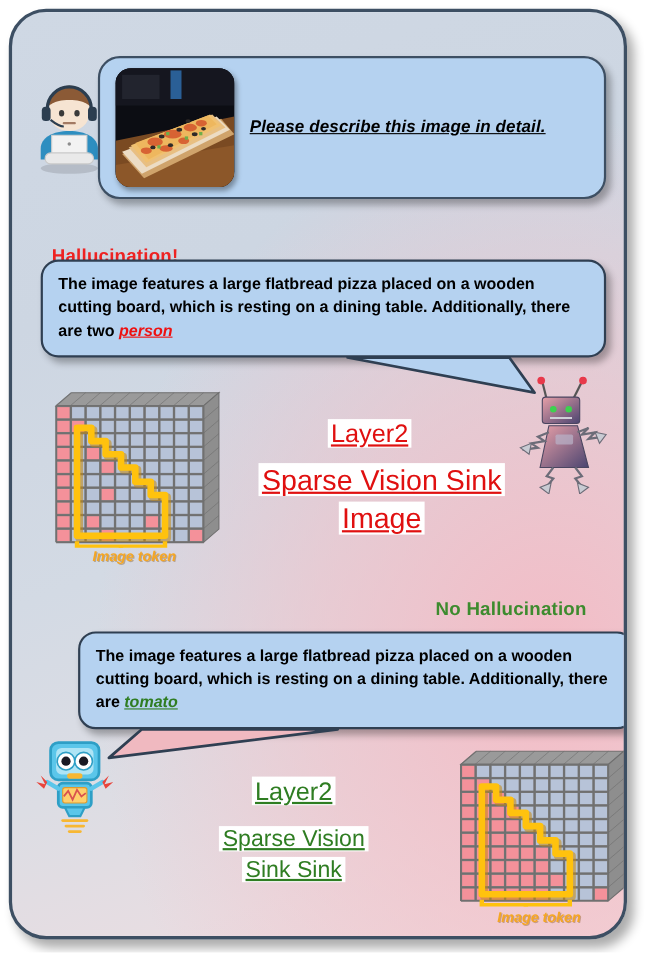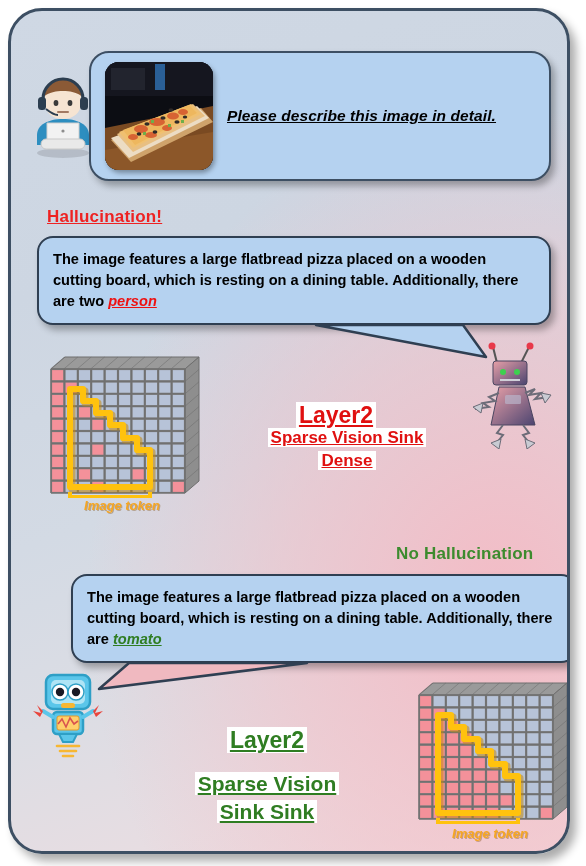--- a/index.html
+++ b/index.html
@@ -35,45 +35,45 @@
     box-shadow:2px 3px 5px rgba(0,0,0,.35);overflow:hidden;position:relative;
     background:#0d0d14;
   }
   .prompt-text{
     font-size:15.5px;font-weight:bold;font-style:italic;color:#000;
     text-decoration:underline;line-height:1.35;letter-spacing:.1px;
   }
 
   
   .cap{position:absolute;font-weight:bold;font-size:17px;letter-spacing:.2px;}
-  .cap-hallu{left:36px;top:196px;color:#ee2222;text-decoration:underline;}
+  .cap-hallu{left:36px;top:212px;color:#ee2222;}
   .cap-nohallu{left:385px;top:533px;color:#3d8b2e;}
 
   
   .answer{
     position:absolute;background:#b5d2f0;border:2.5px solid #2f3f52;border-radius:16px;
     box-shadow:4px 5px 7px rgba(0,0,0,.30);box-sizing:border-box;
     padding:11px 14px;font-size:14.6px;font-weight:bold;line-height:1.45;color:#000;
   }
   #answer-hallu{left:26px;top:225px;width:514px;}
   #answer-ok{left:60px;top:563px;width:506px;}
   .kw-red{color:#ee1111;font-style:italic;text-decoration:underline;text-align:right;}
   .kw-green{color:#2f7d22;font-style:italic;text-decoration:underline;margin-top:10px;}
 
   
   .tail{position:absolute;}
 
   
-  .lab{position:absolute;text-align:center;font-weight:bold;margin-top:21px;}
+  .lab{position:absolute;text-align:center;font-weight:normal;}
   .lab span{background:#ffffff;box-decoration-break:clone;-webkit-box-decoration-break:clone;
             text-decoration:underline;padding:0 3px;}
   .lab-red  span{color:#e01010;}
   .lab-green span{color:#2f7d22;}
   #lab-layer-sparse{left:264px;top:370px;width:122px;font-size:23px;}
-  #lab-sparse{left:196px;top:395px;width:280px;font-size:17px;line-height:1.35;}
+  #lab-sparse{left:196px;top:408px;width:280px;font-size:26px;line-height:1.35;}
   #lab-layer-dense{left:195px;top:695px;width:122px;font-size:23px;}
   #lab-dense{left:150px;top:738px;width:212px;font-size:21px;line-height:1.35;}
 
   
   .gridwrap{position:absolute;}
   .grid3d{position:absolute;inset:0;}
   .tokenlabel{
     position:absolute;font-size:13px;font-weight:bold;font-style:italic;
     color:#f5a623;text-align:center;white-space:nowrap;
     text-shadow:1px 1px 0 rgba(120,70,0,.35);
@@ -335,21 +335,21 @@
     <svg class="ovl">
       <path d="M430 312 C 360 352, 250 390, 160 408" fill="none" stroke="#ee1111" stroke-width="3.4" stroke-dasharray="11 8" stroke-linecap="round"></path>
       <path d="M160 408 L177 396 L176 414 Z" fill="#ee1111"></path>
     </svg>
 
     <div class="lab lab-red" id="lab-layer-sparse">
       <span>Layer2</span>
     </div>
     <div class="lab lab-red" id="lab-sparse">
       <span>Sparse Vision Sink</span><br>
-      <span>Dense</span>
+      <span>Image</span>
     </div>
 
     <div class="robot-a">
       <svg width="86" height="108" viewBox="0 0 86 108">
         <defs>
           <linearGradient id="rg" x1="0" y1="0" x2="1" y2="1">
             <stop offset="0%" stop-color="#e8a0a8"></stop>
             <stop offset="100%" stop-color="#4b4470"></stop>
           </linearGradient>
         </defs>

